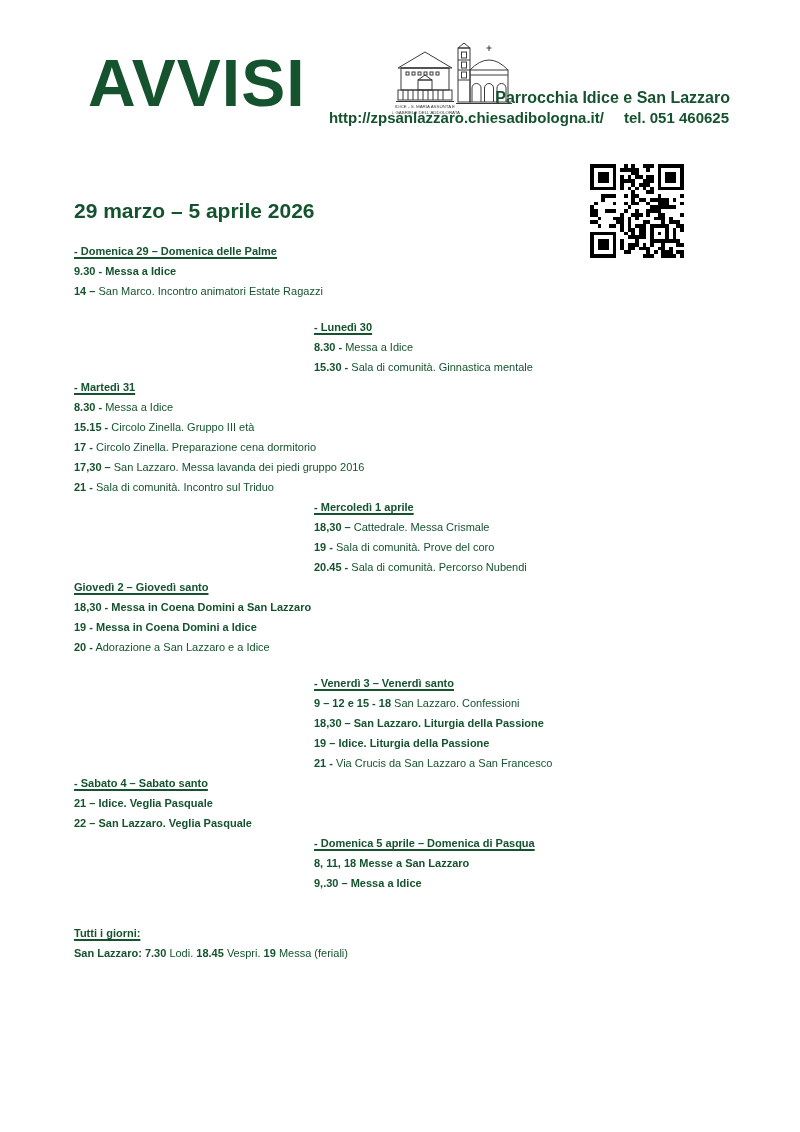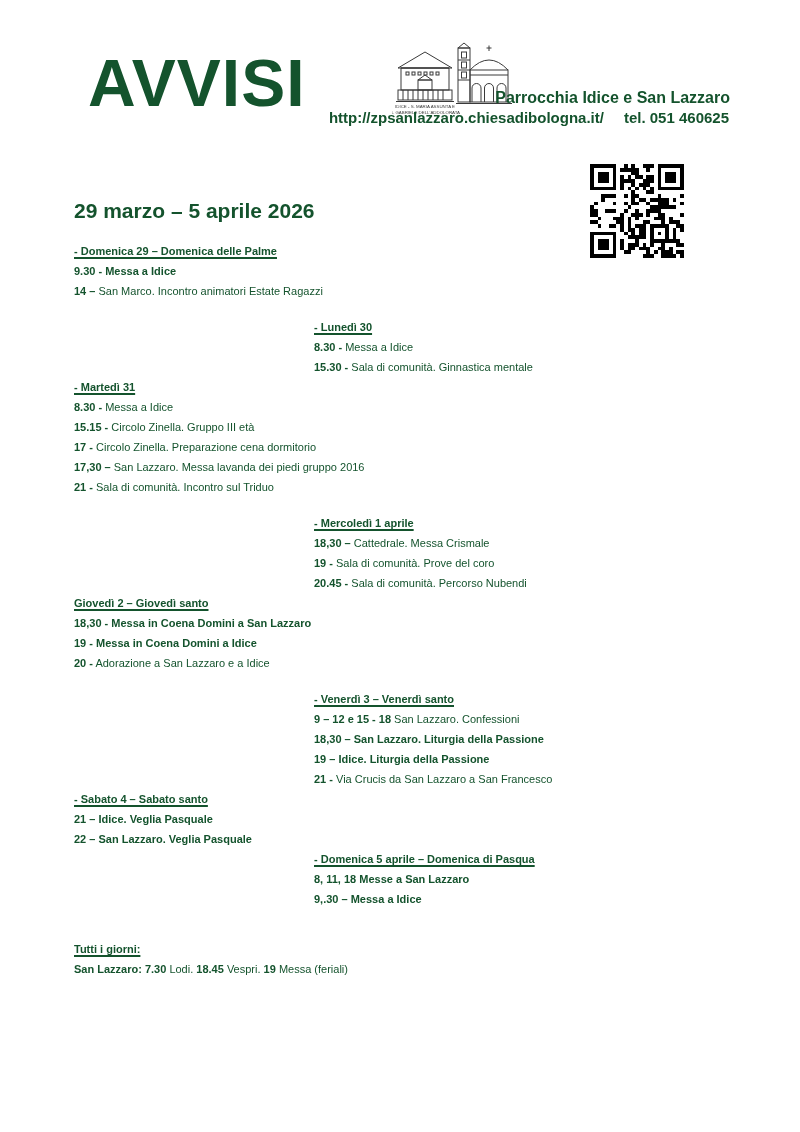--- a/index.html
+++ b/index.html
@@ -425,21 +425,21 @@
         <div class="line"><span class="b">15.30 -</span><span> Sala di comunità. Ginnastica mentale</span></div>
       </div>
       <div class="section">
         <div class="sec-heading">- Martedì 31</div>
         <div class="line"><span class="b">8.30 -</span><span> Messa a Idice</span></div>
         <div class="line"><span class="b">15.15 -</span><span> Circolo Zinella. Gruppo III età</span></div>
         <div class="line"><span class="b">17 -</span><span> Circolo Zinella. Preparazione cena dormitorio</span></div>
         <div class="line"><span class="b">17,30 –</span><span> San Lazzaro. Messa lavanda dei piedi gruppo 2016</span></div>
         <div class="line"><span class="b">21 -</span><span> Sala di comunità. Incontro sul Triduo</span></div>
       </div>
-      <div class="section indent" style="margin-top: 16px;">
+      <div class="section indent" style="">
         <div class="sec-heading">- Mercoledì 1 aprile</div>
         <div class="line"><span class="b">18,30 –</span><span> Cattedrale. Messa Crismale</span></div>
         <div class="line"><span class="b">19 -</span><span> Sala di comunità. Prove del coro</span></div>
         <div class="line"><span class="b">20.45 -</span><span> Sala di comunità. Percorso Nubendi</span></div>
       </div>
       <div class="section">
         <div class="sec-heading">Giovedì 2 – Giovedì santo</div>
         <div class="line"><span class="b">18,30 - Messa in Coena Domini a San Lazzaro</span></div>
         <div class="line"><span class="b">19 - Messa in Coena Domini a Idice</span></div>
         <div class="line"><span class="b">20 -</span><span> Adorazione a San Lazzaro e a Idice</span></div>

